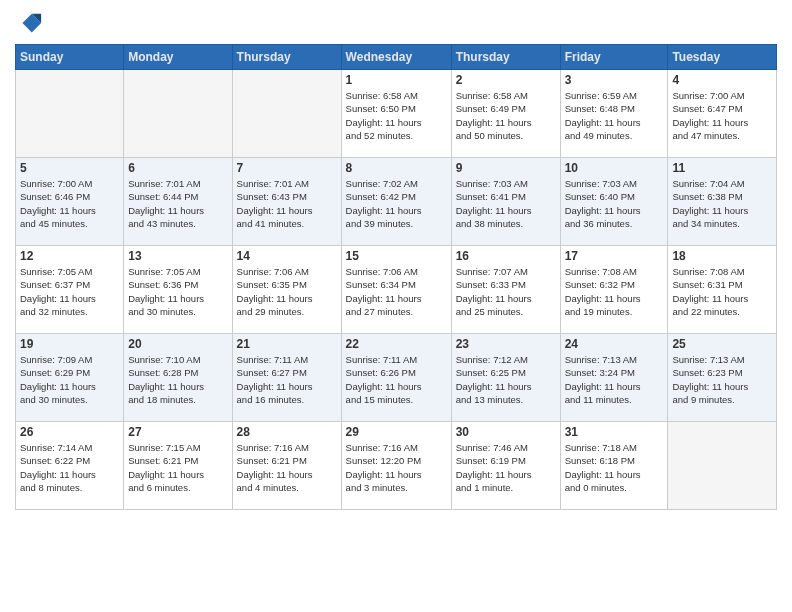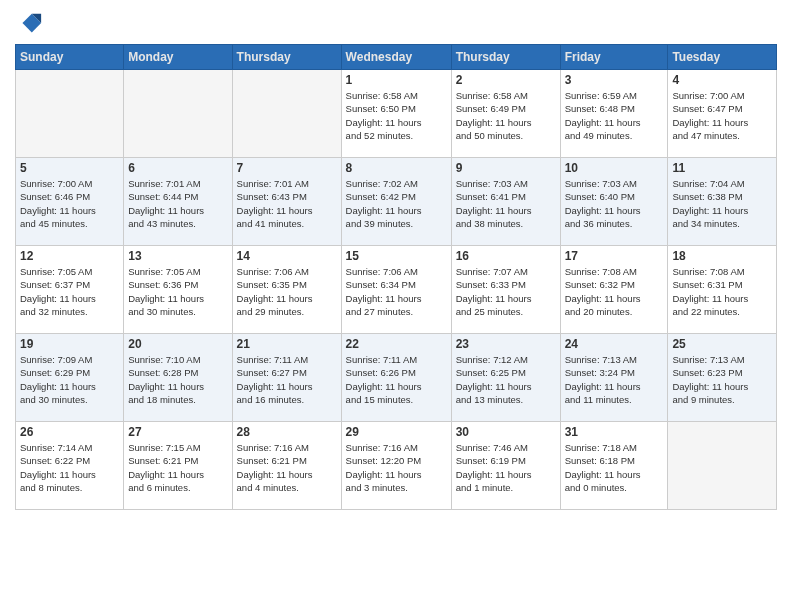--- a/index.html
+++ b/index.html
@@ -254,21 +254,21 @@
             <div class="cell-text">Sunrise: 7:07 AM</div>
             <div class="cell-text">Sunset: 6:33 PM</div>
             <div class="cell-text">Daylight: 11 hours</div>
             <div class="cell-text">and 25 minutes.</div>
           </td>
           <td>
             <span class="day-number">17</span>
             <div class="cell-text">Sunrise: 7:08 AM</div>
             <div class="cell-text">Sunset: 6:32 PM</div>
             <div class="cell-text">Daylight: 11 hours</div>
-            <div class="cell-text">and 20 minutes.</div>
+            <div class="cell-text">and 19 minutes.</div>
           </td>
           <td>
             <span class="day-number">18</span>
             <div class="cell-text">Sunrise: 7:08 AM</div>
             <div class="cell-text">Sunset: 6:31 PM</div>
             <div class="cell-text">Daylight: 11 hours</div>
             <div class="cell-text">and 22 minutes.</div>
           </td>
         </tr>
         <tr class="row-alt">

